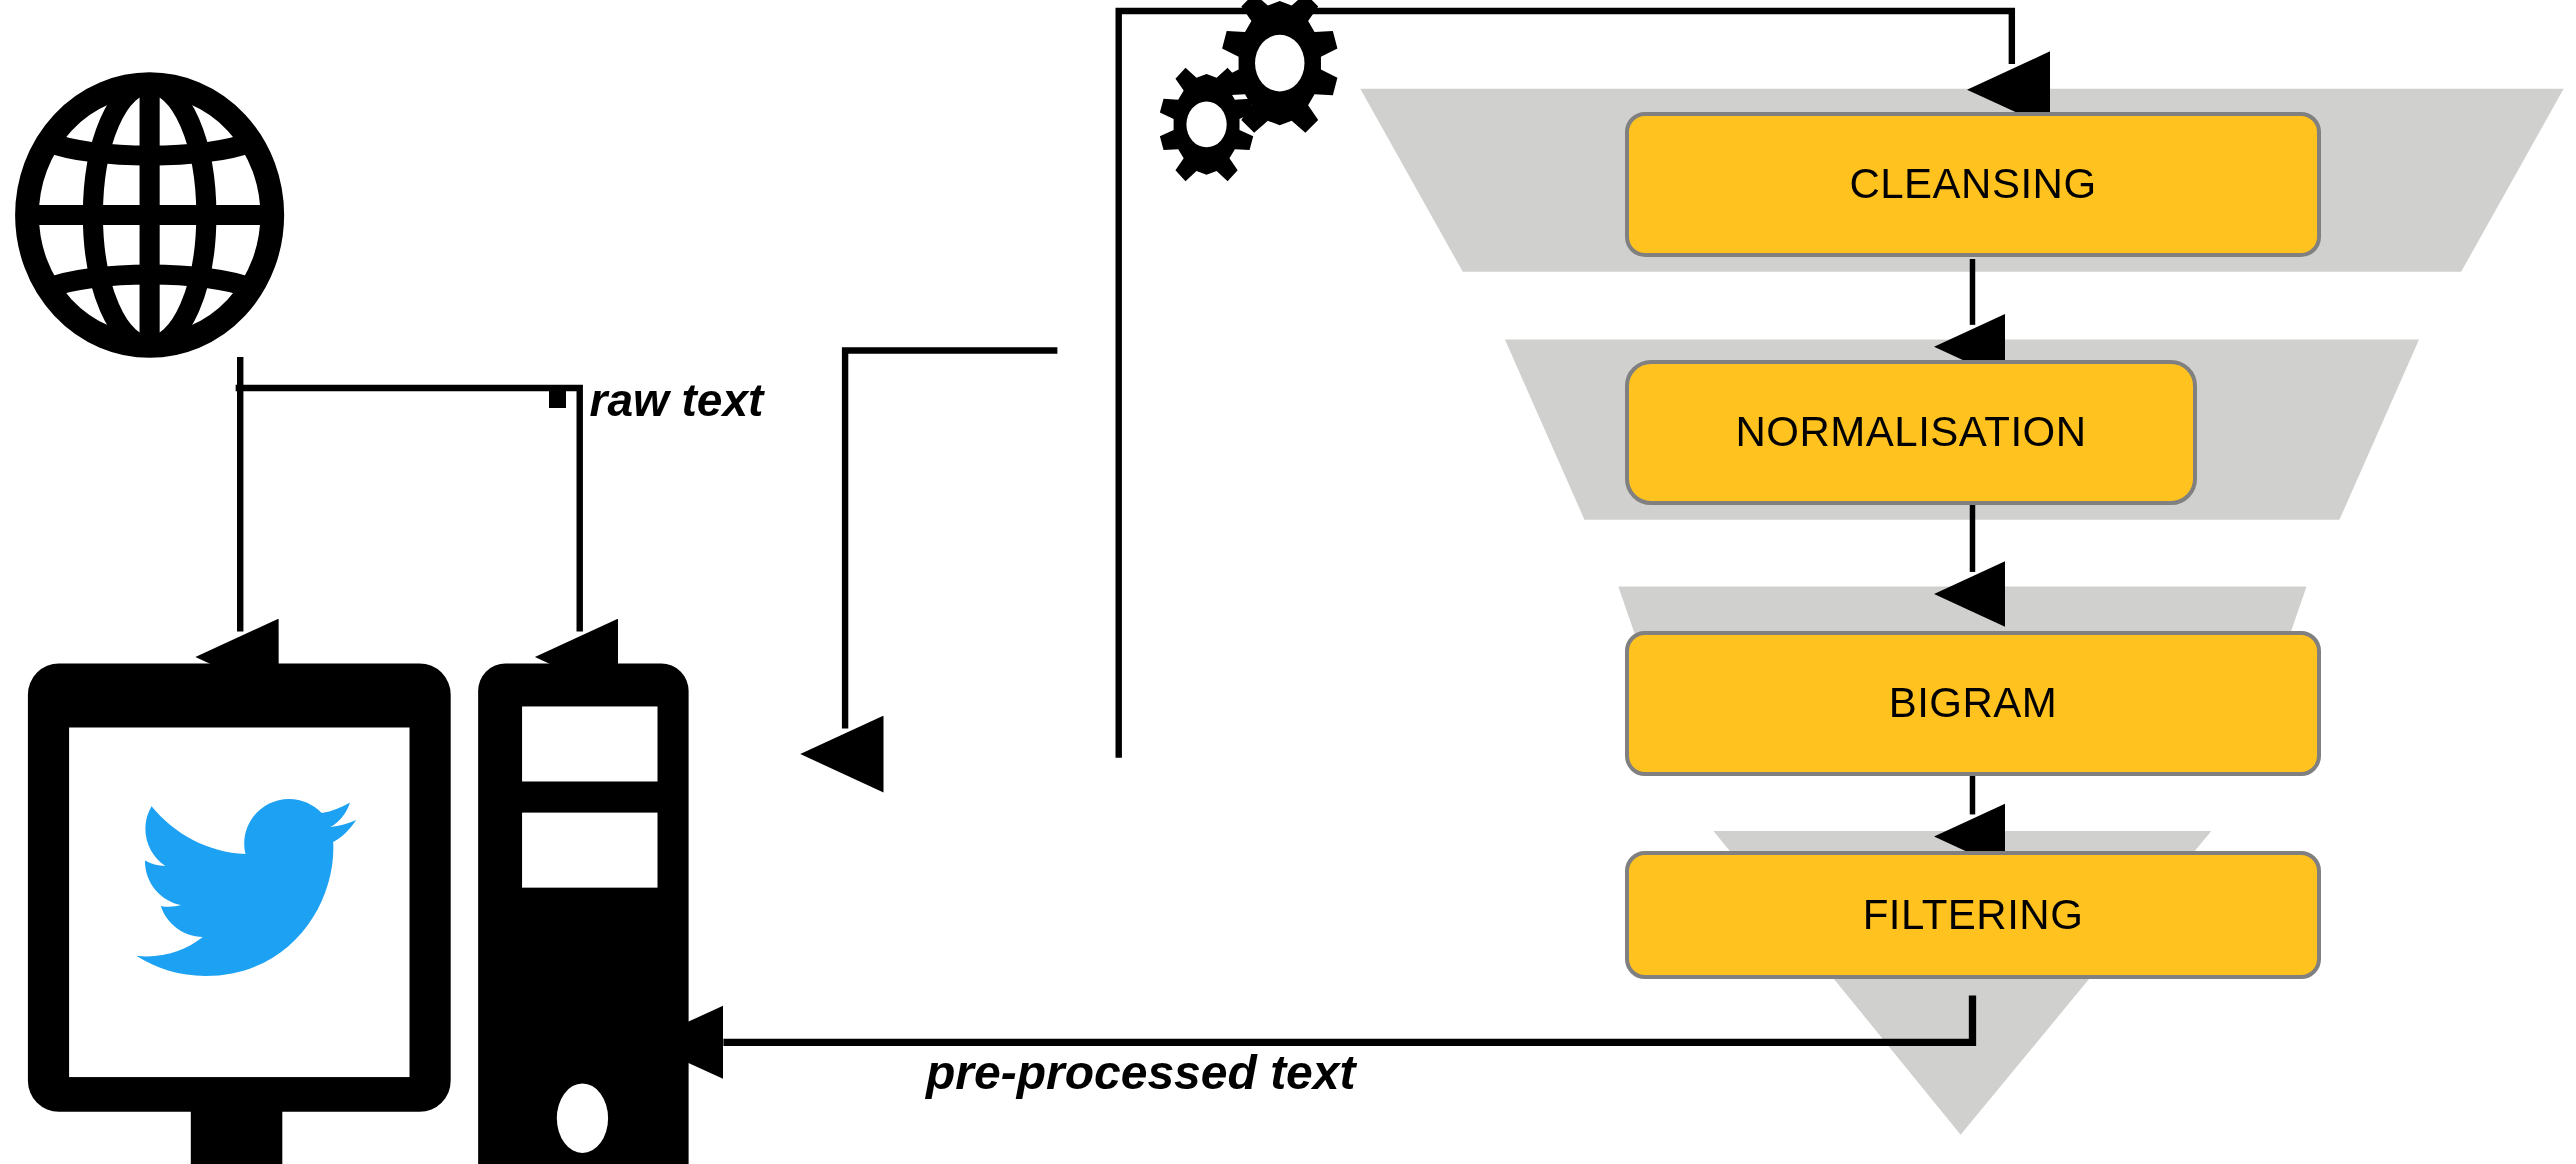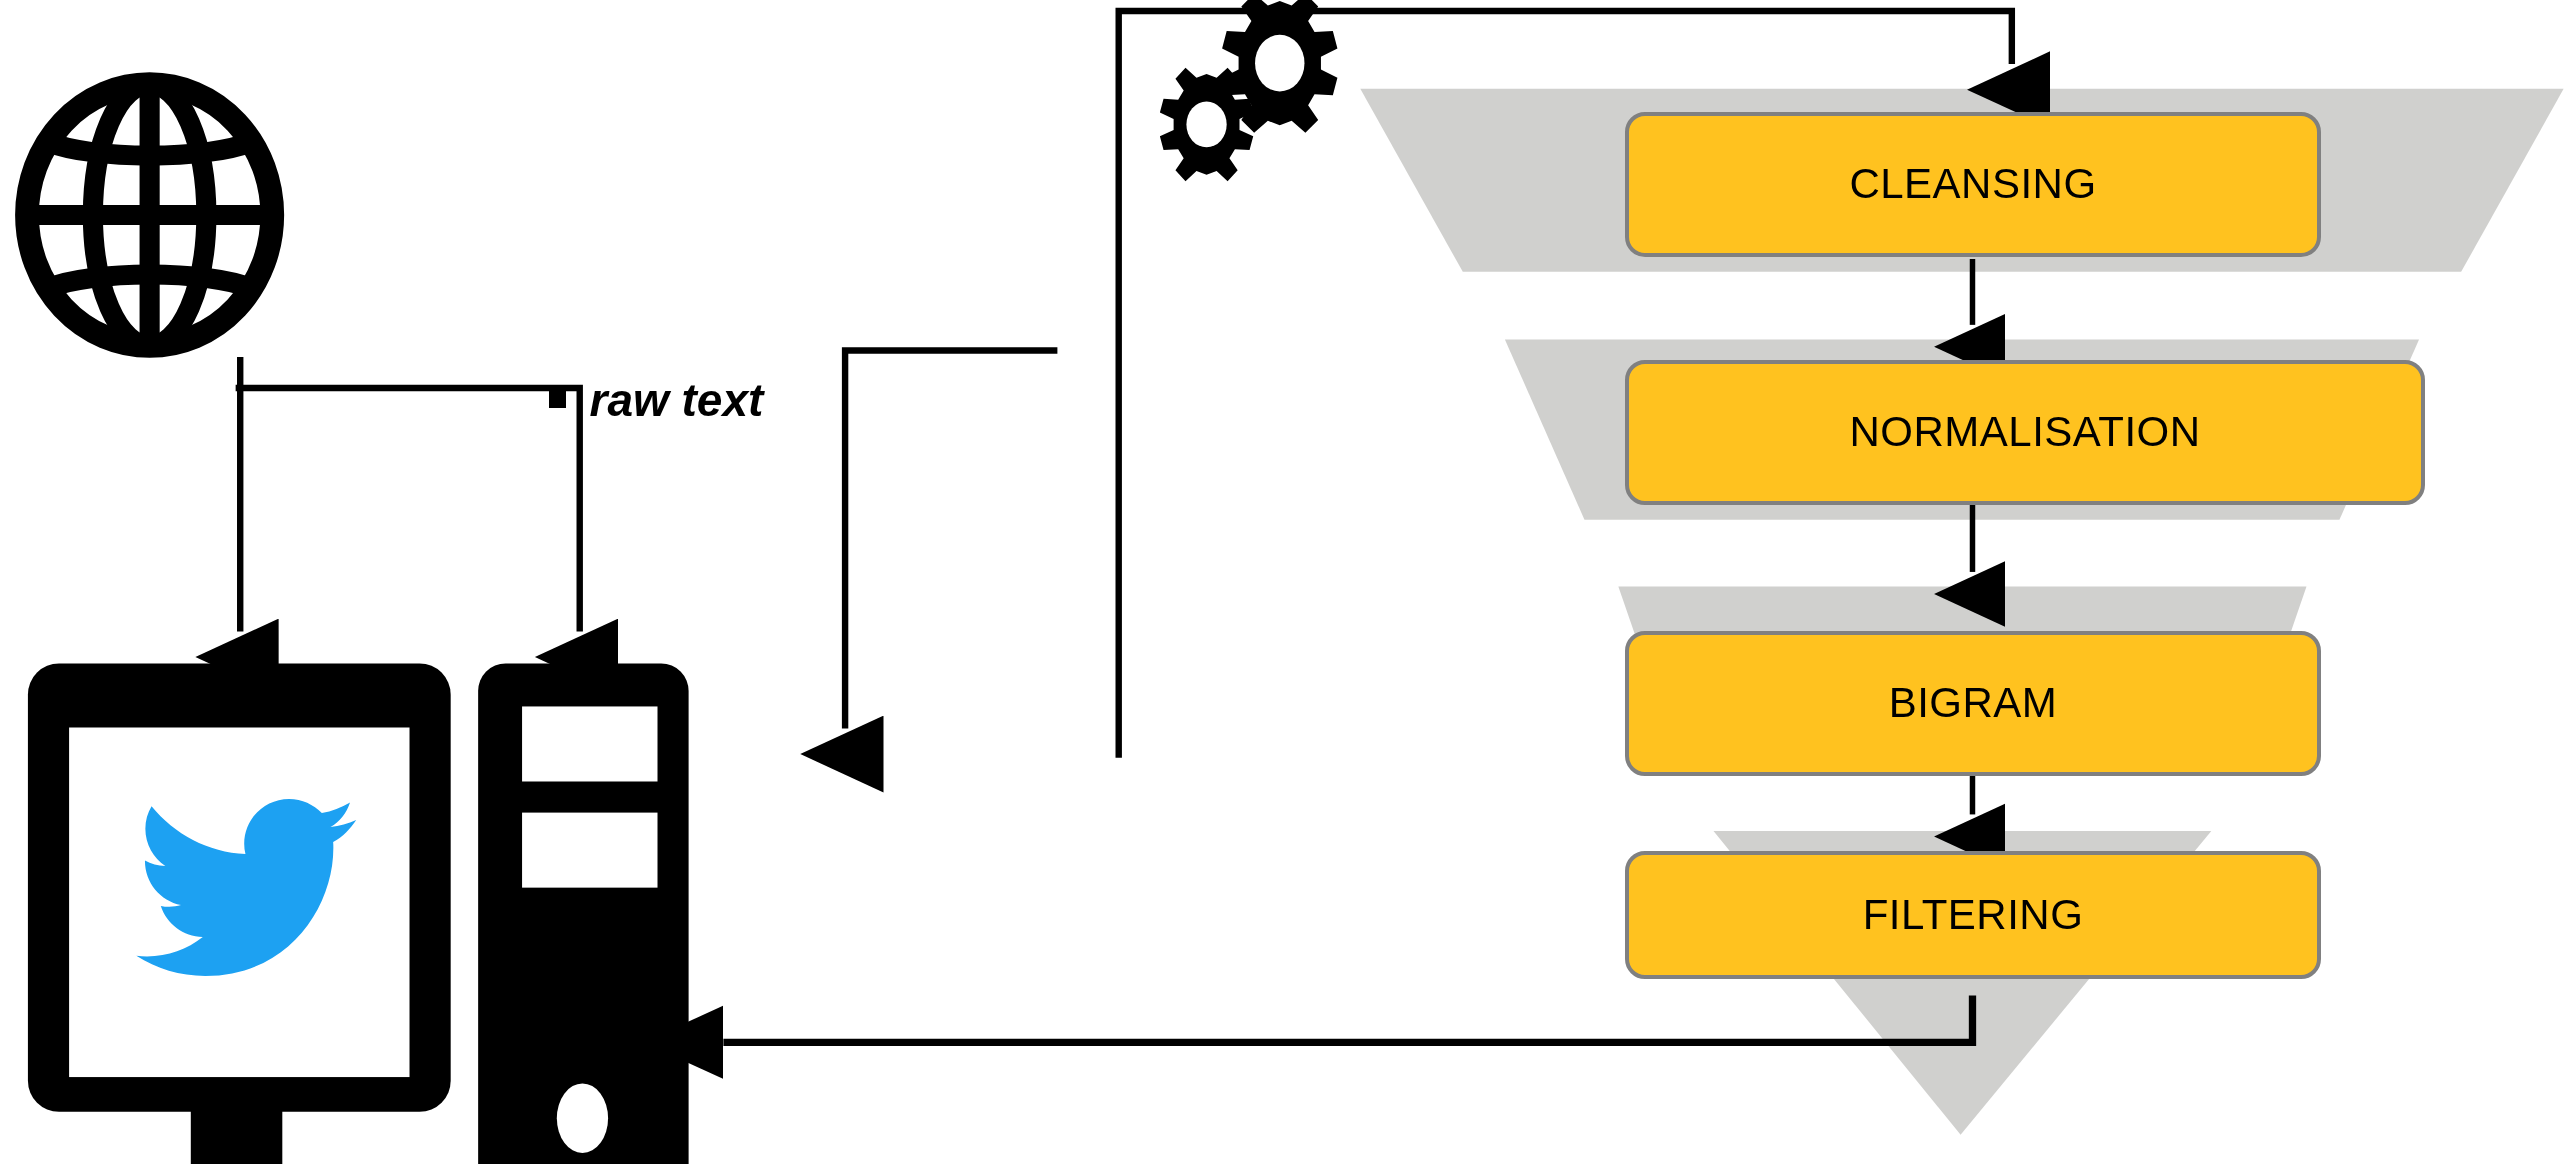--- a/index.html
+++ b/index.html
@@ -177,34 +177,35 @@
     <g>
       <path d="M2155,1088 L2155,1139 L790,1139" stroke="#000" stroke-width="8" fill="none" marker-end="url(#arrowHead)"></path>
     </g>
   </svg>
 
 
   <div class="node-box" style="left:1625px; top:112px; width:696px; height:145px; background:#FFC21F;">
     <span>CLEANSING</span>
   </div>
 
-  <div class="node-box" style="left:1625px; top:360px; width:800px; height:145px; background:#FFC21F;">
+  <div class="node-box" style="left:1625px; top:360px; width:572px; height:145px; background:#FFC21F;border-radius:26px;">
     <span>NORMALISATION</span>
   </div>
 
   <div class="node-box" style="left:1625px; top:607px; width:696px; height:145px; background:#FFC21F;margin-top:24px;">
     <span>BIGRAM</span>
   </div>
 
   <div class="node-box" style="left:1625px; top:851px; width:696px; height:128px; background:#FFC21F;">
     <span>FILTERING</span>
   </div>
 
   <div class="bullet-list">
     <div class="bullet-row">
       <span class="bullet-sq"></span>
       <span>raw text</span>
     </div>
   </div>
 
+  <div class="label-italic bottom-label">pre-processed text</div>
 
 </div>
 
 
 </body></html>

